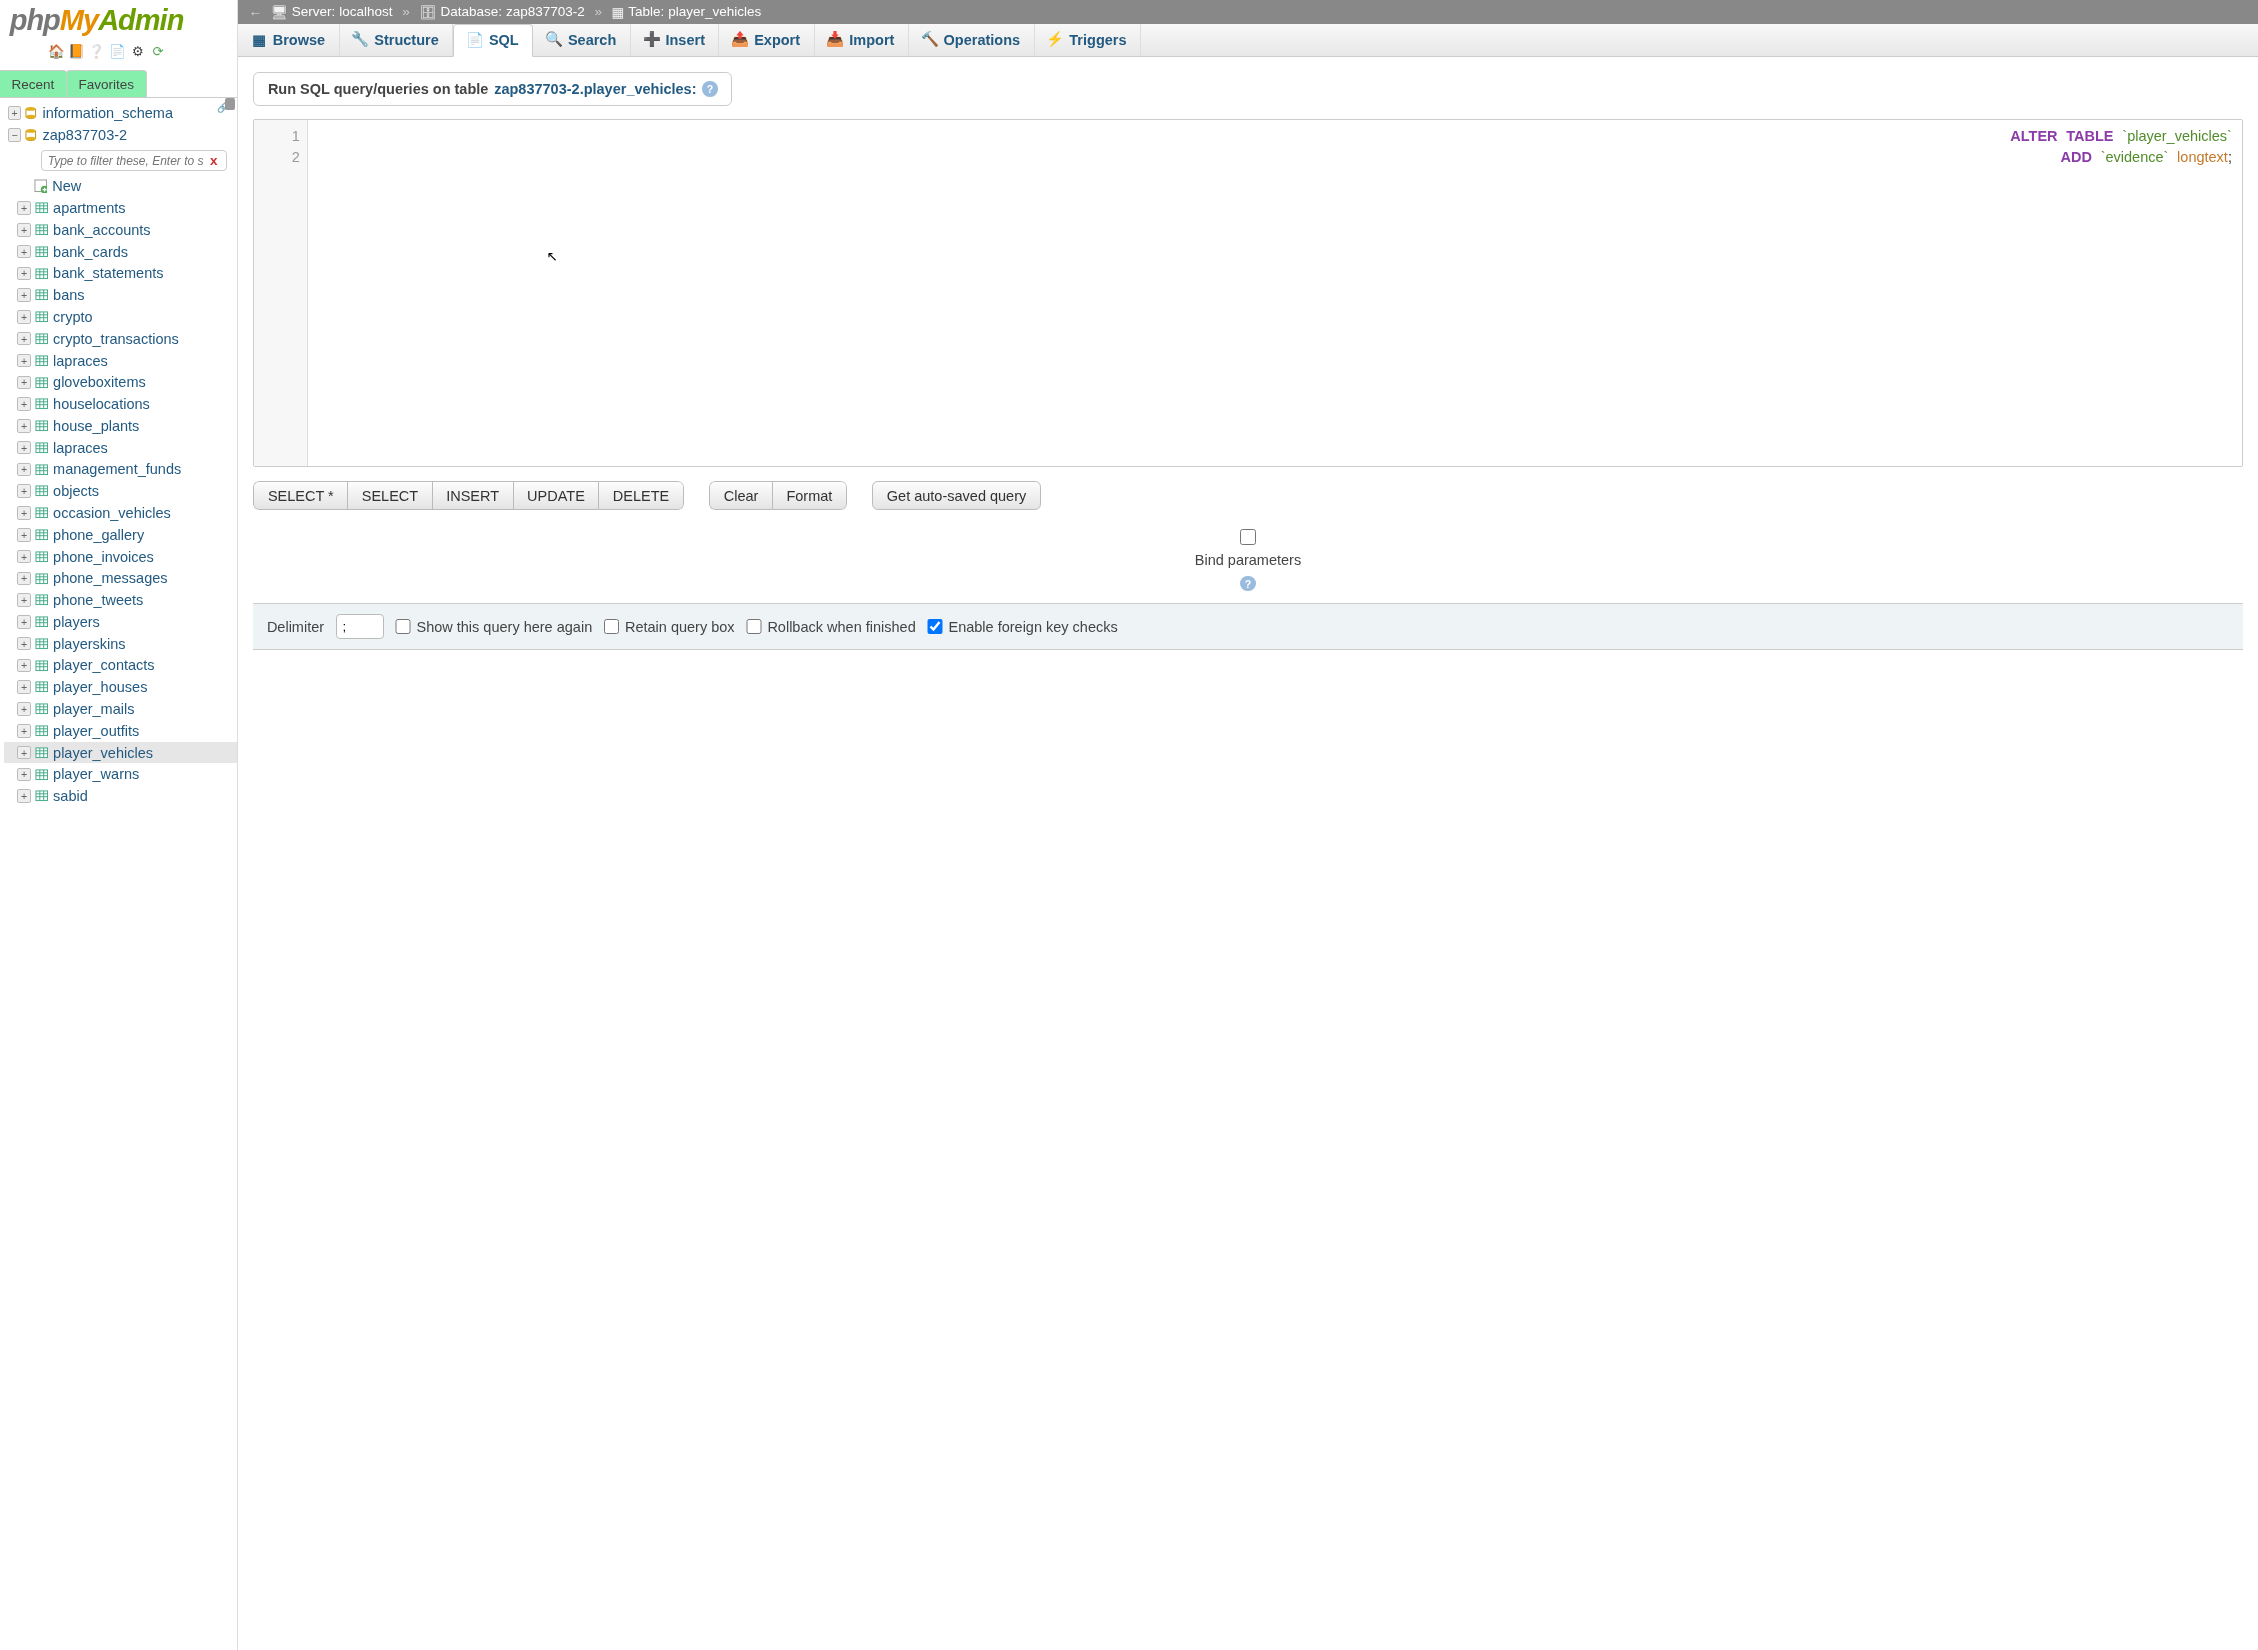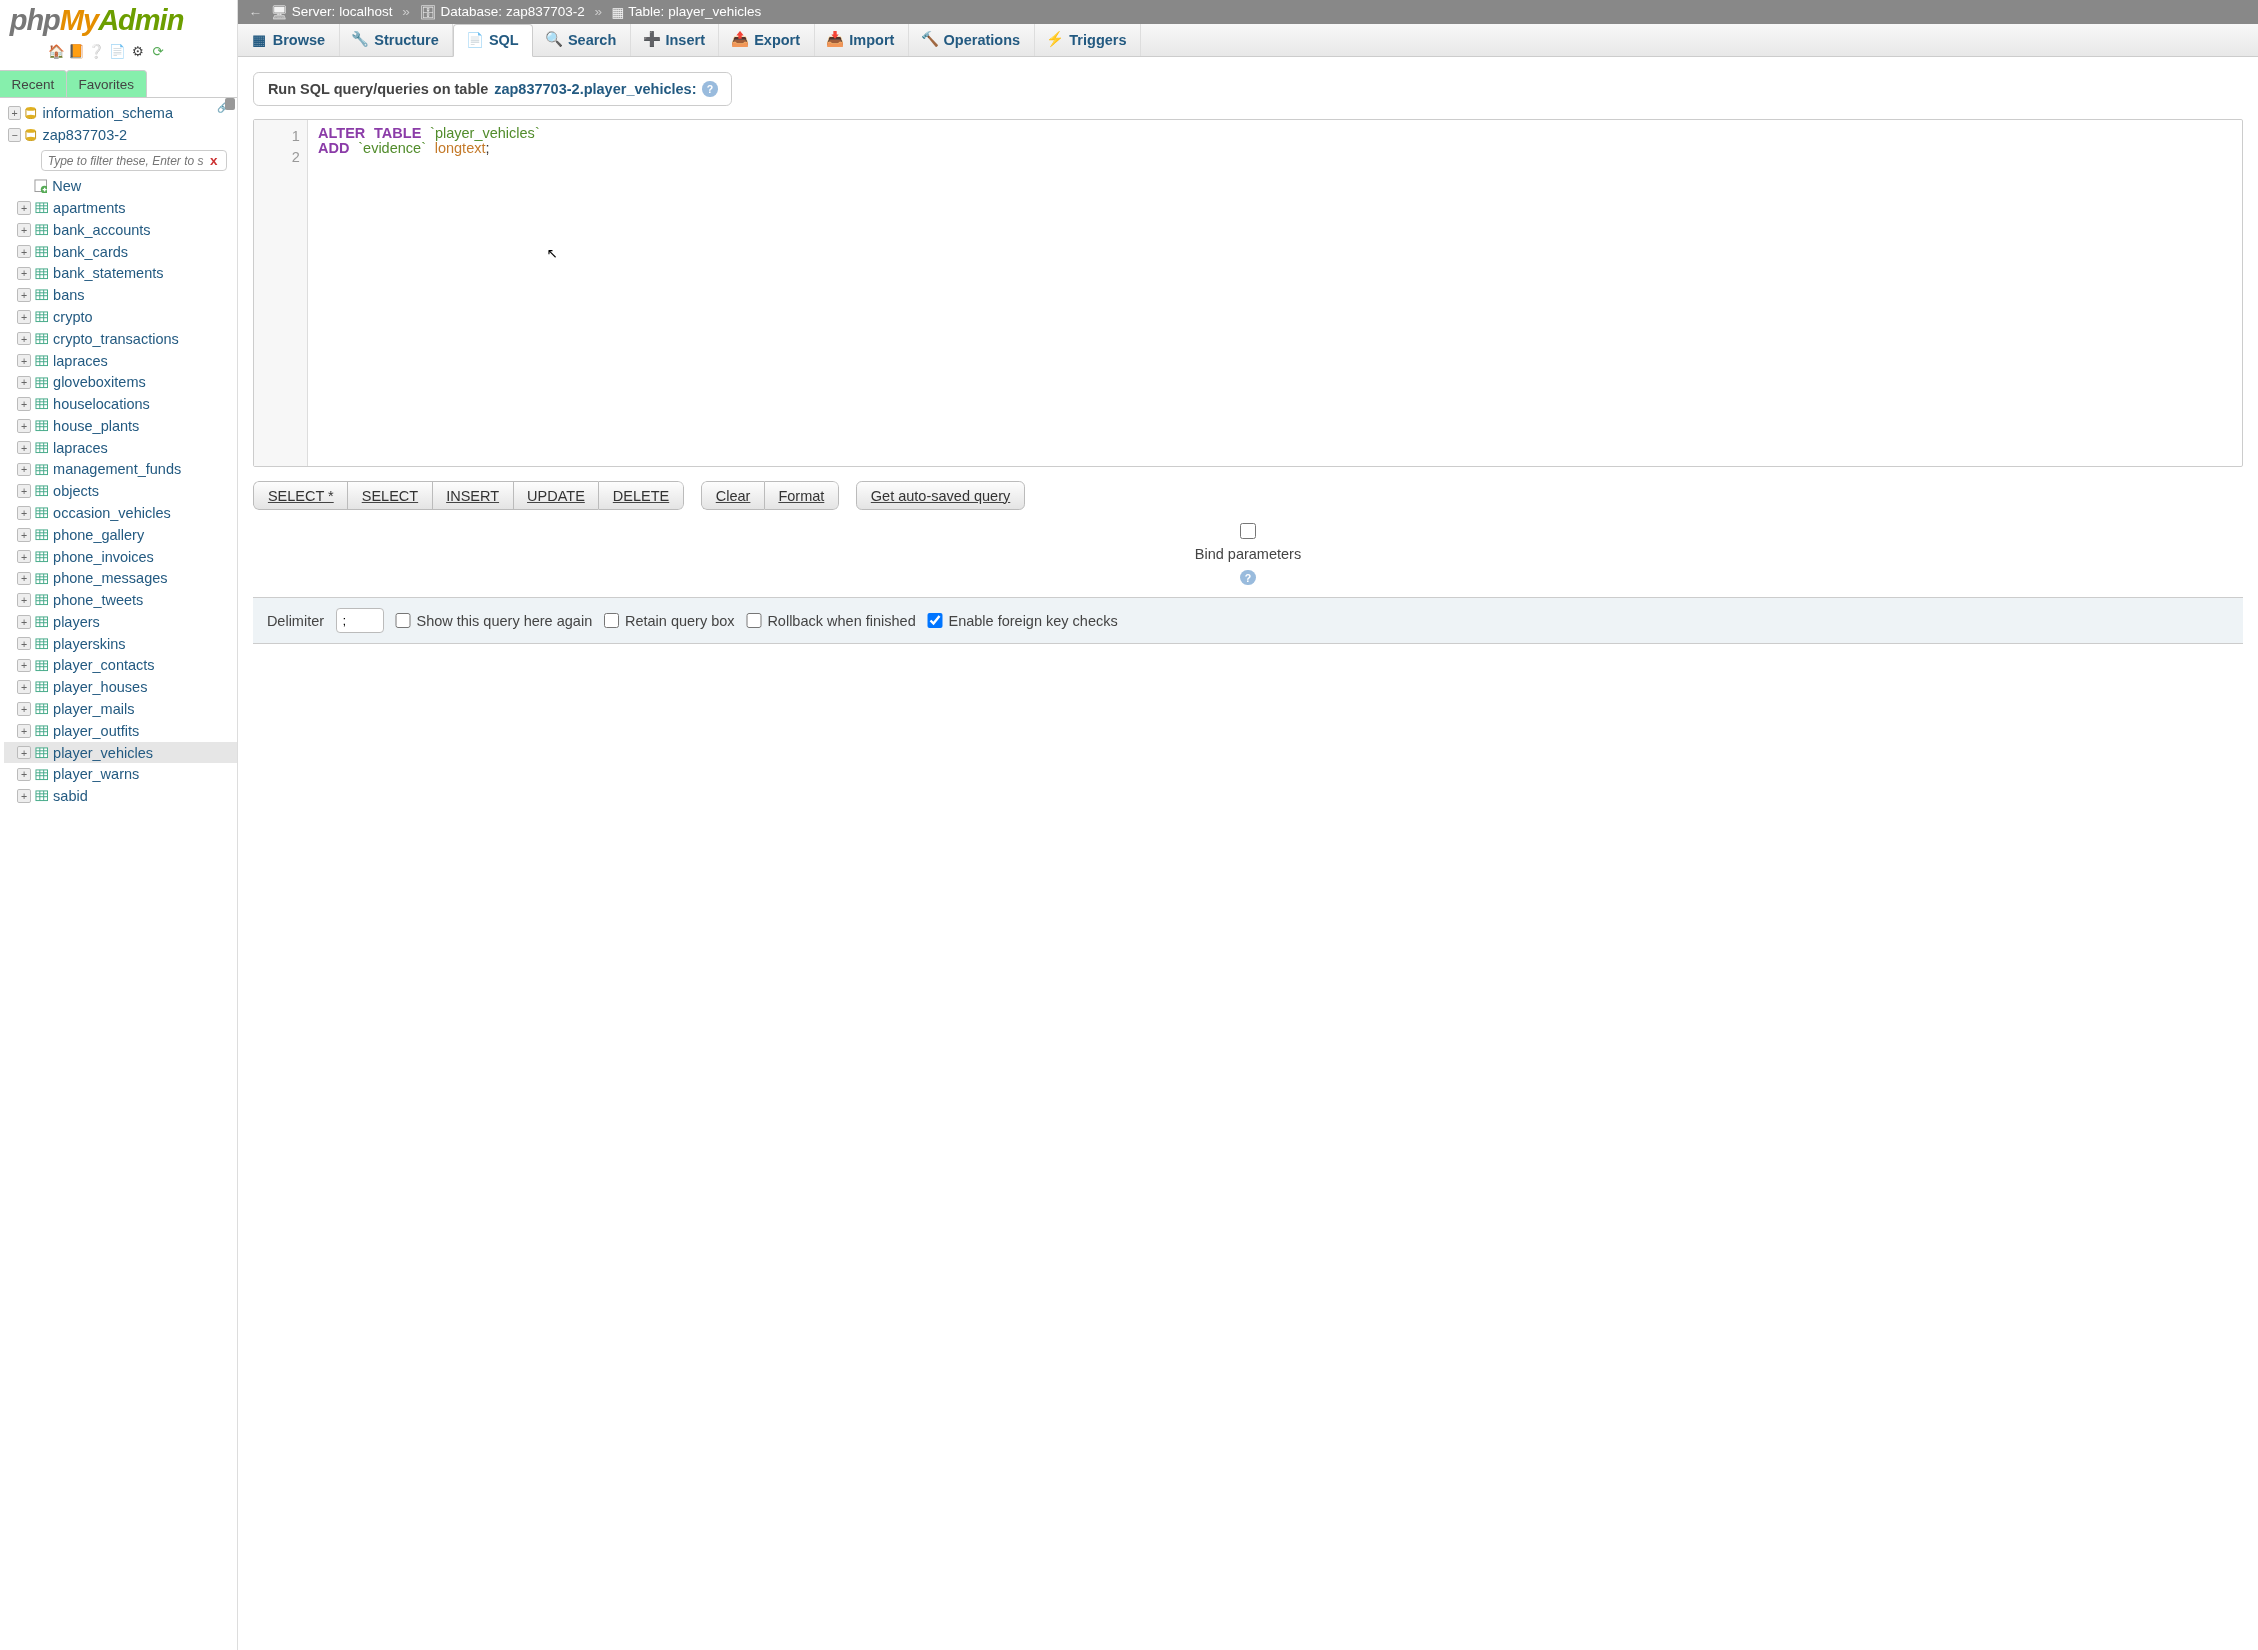--- a/index.html
+++ b/index.html
@@ -58,29 +58,29 @@
 
 .content { padding: 15.4px; flex: 1; overflow: auto; }
 .query-heading { background: #fff; border: 1px solid #ccc; border-radius: 5.8px; padding: 7.7px 13.5px; display: inline-flex; align-items: center; gap: 5.8px; font-size: 14.5px; margin-bottom: 13.5px; }
 .query-heading b { font-weight: bold; }
 .query-heading .tbl { color: #235a81; font-weight: bold; }
 .help-icon { width: 15.4px; height: 15.4px; background: #9bd; color: #fff; border-radius: 50%; display: inline-flex; align-items: center; justify-content: center; font-size: 10.6px; font-weight: bold; }
 
 
 .sql-editor { border: 1px solid #ccc; border-radius: 1.9px; display: flex; background: #fff; min-height: 348px; margin-bottom: 13.5px; }
 .gutter { width: 54px; background: #f7f7f7; border-right: 1px solid #ddd; text-align: right; padding: 5.8px 7.7px; color: #999; font-family: monospace; font-size: 14.5px; line-height: 21px; }
-.code { flex: 1; padding: 5.8px 9.7px; font-family: monospace; font-size: 14.5px; line-height: 15px; white-space: pre; position: relative; }
+.code { flex: 1; padding: 5.8px 9.7px; font-family: monospace; font-size: 14.5px; line-height: 21px; white-space: pre; position: relative; text-align: right; }
 .kw { color: #8b3ca8; font-weight: bold; }
 .id { color: #518c2b; }
 .ty { color: #c47a2a; }
 .pn { color: #333; }
 .cursor-arrow { position: absolute; left: 238px; top: 126px; font-size: 13.5px; color: #000; }
 
 
-.btn-row { display: flex; gap: 4px; margin-bottom: 13px; align-items: center; text-decoration: underline; }
+.btn-row { display: flex; gap: 12px; margin-bottom: 19px; align-items: center; }
 .btn { padding: 5.8px 13.5px; background: linear-gradient(#fdfdfd, #e4e4e4); border: 1px solid #bbb; cursor: pointer; font-size: 14.5px; color: #333; }
 .btn-group { display: flex; border-radius: 5.8px; overflow: hidden; }
 .btn-group .btn { border-right-width: 0; }
 .btn-group .btn:last-child { border-right-width: 1px; }
 .btn-group .btn:first-child { border-radius: 5.8px 0 0 5.8px; }
 .btn-group .btn:last-child { border-radius: 0 5.8px 5.8px 0; }
 .btn-lone { border-radius: 5.8px; margin-left: 13.5px; }
 
 
 .bind-row { display: flex; align-items: center; gap: 7.7px; margin-bottom: 12px; font-size: 14.5px; flex-direction: column; }

